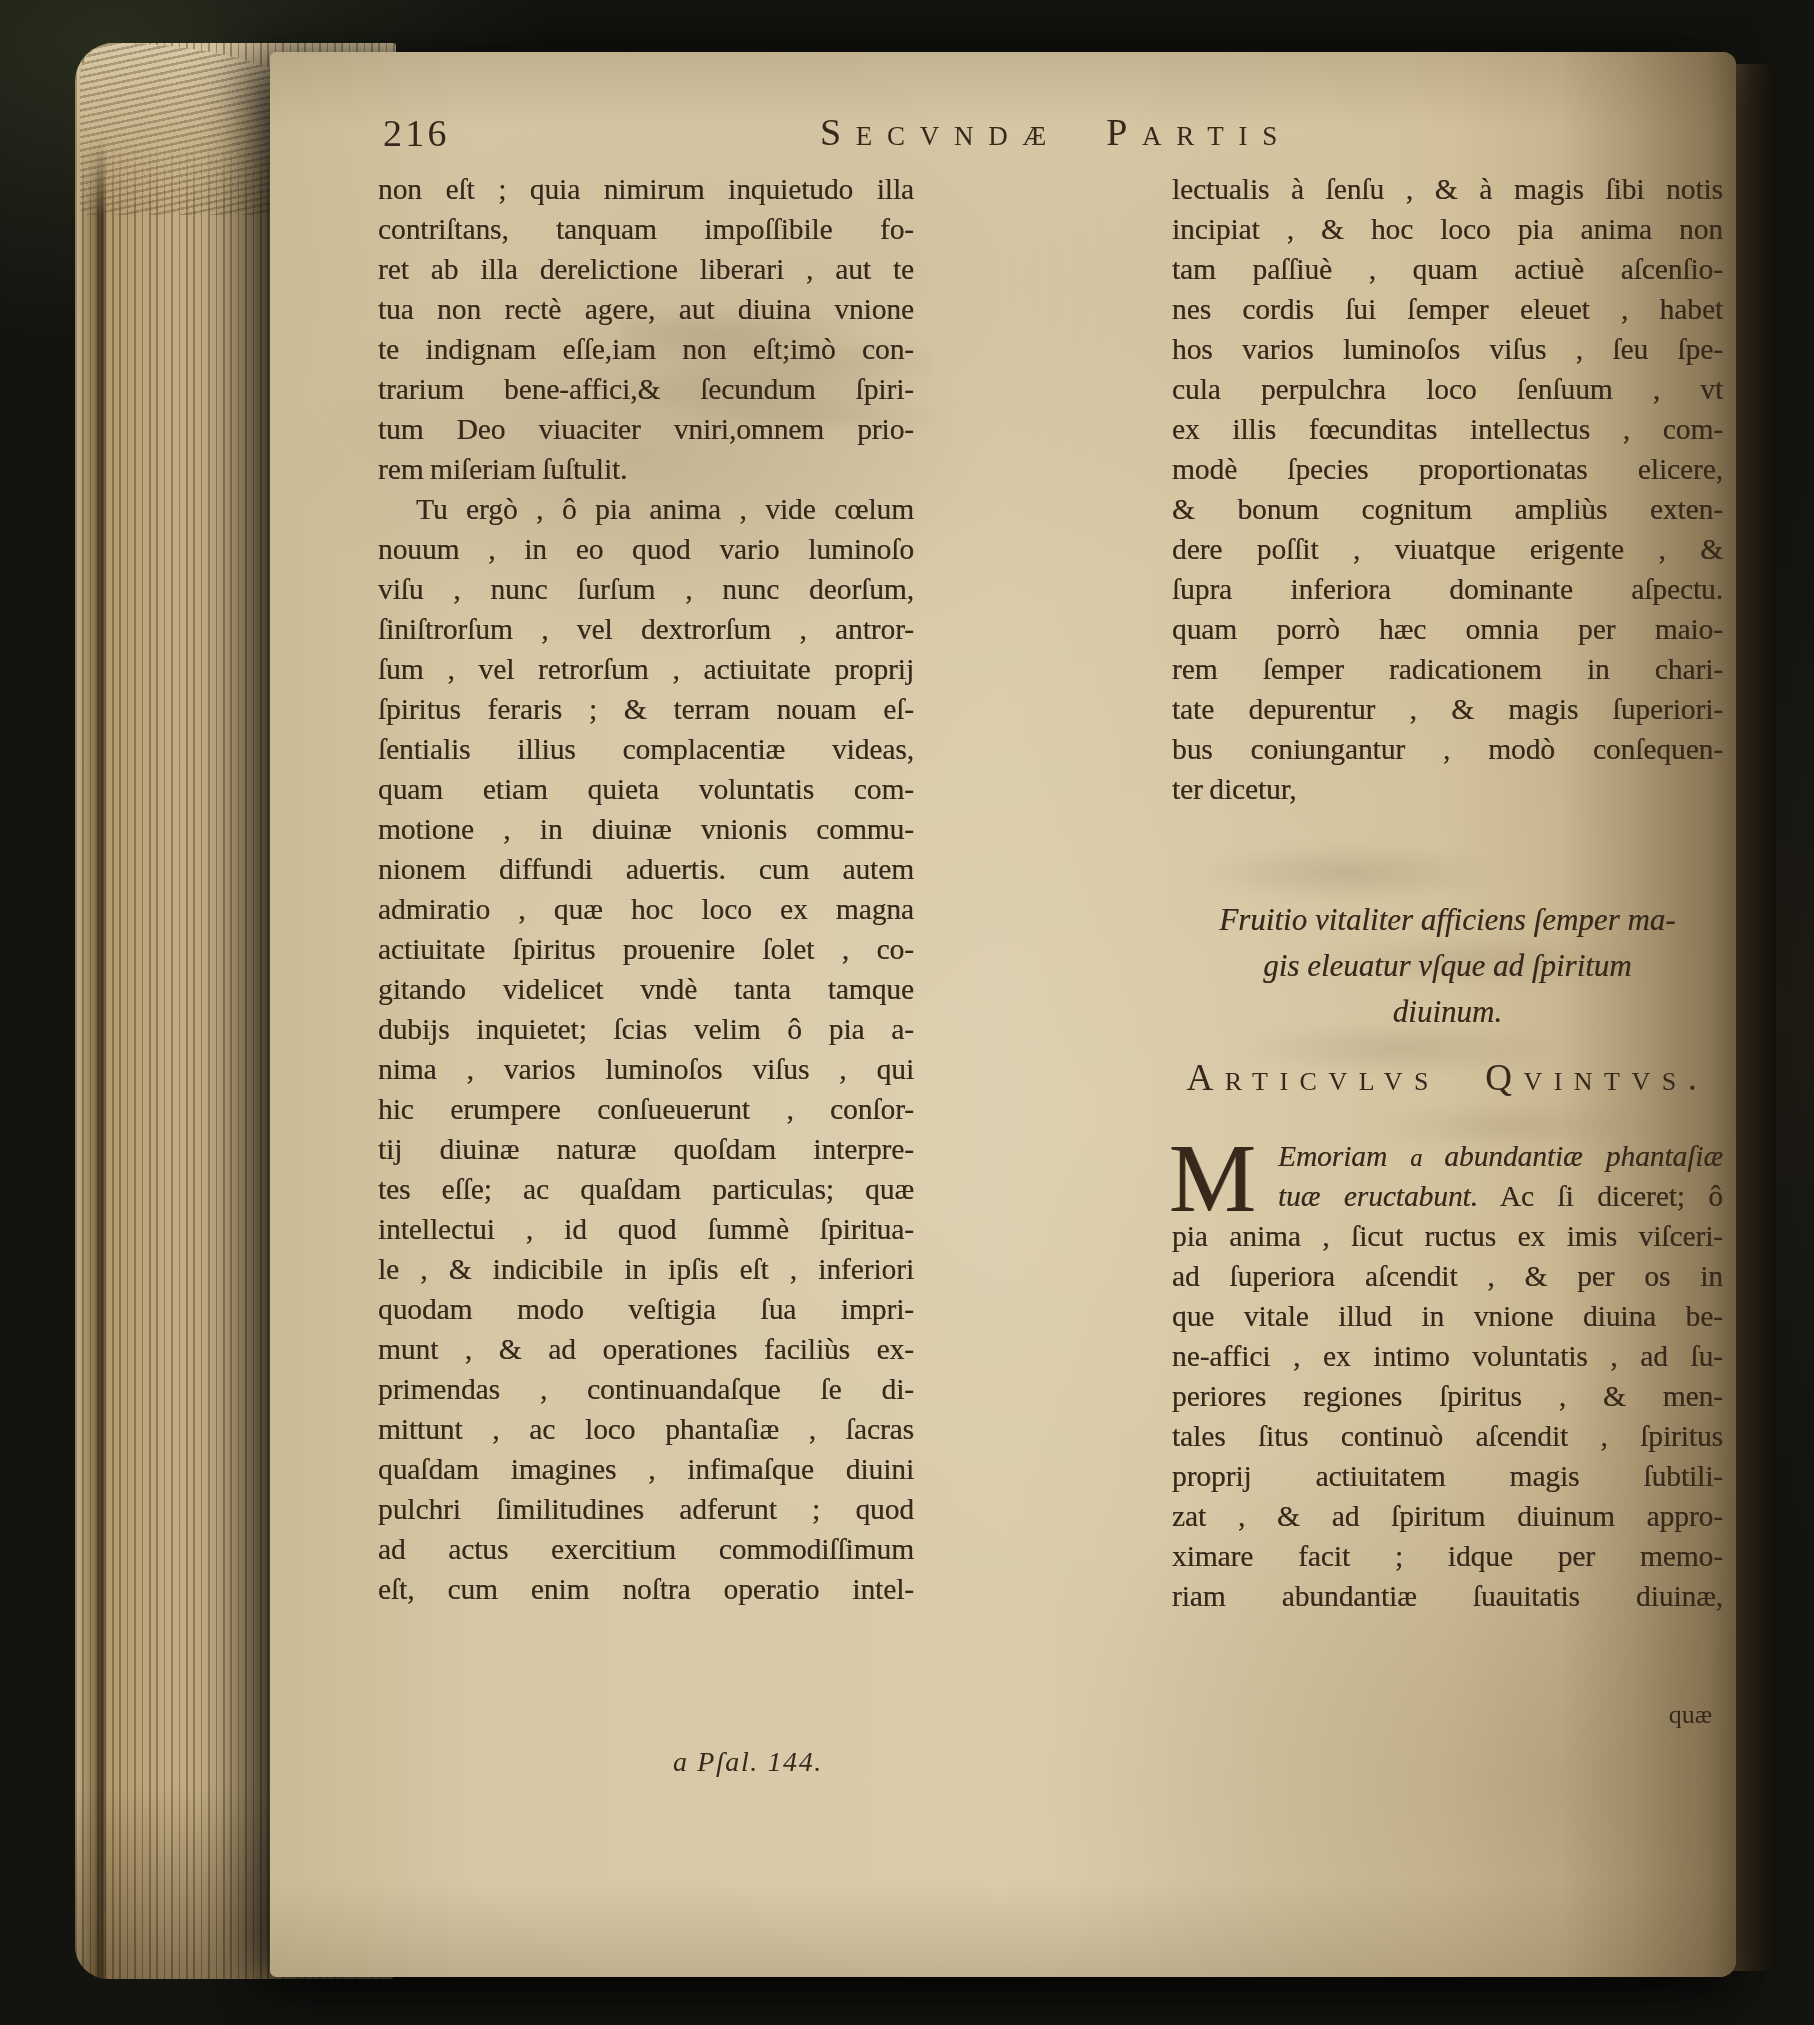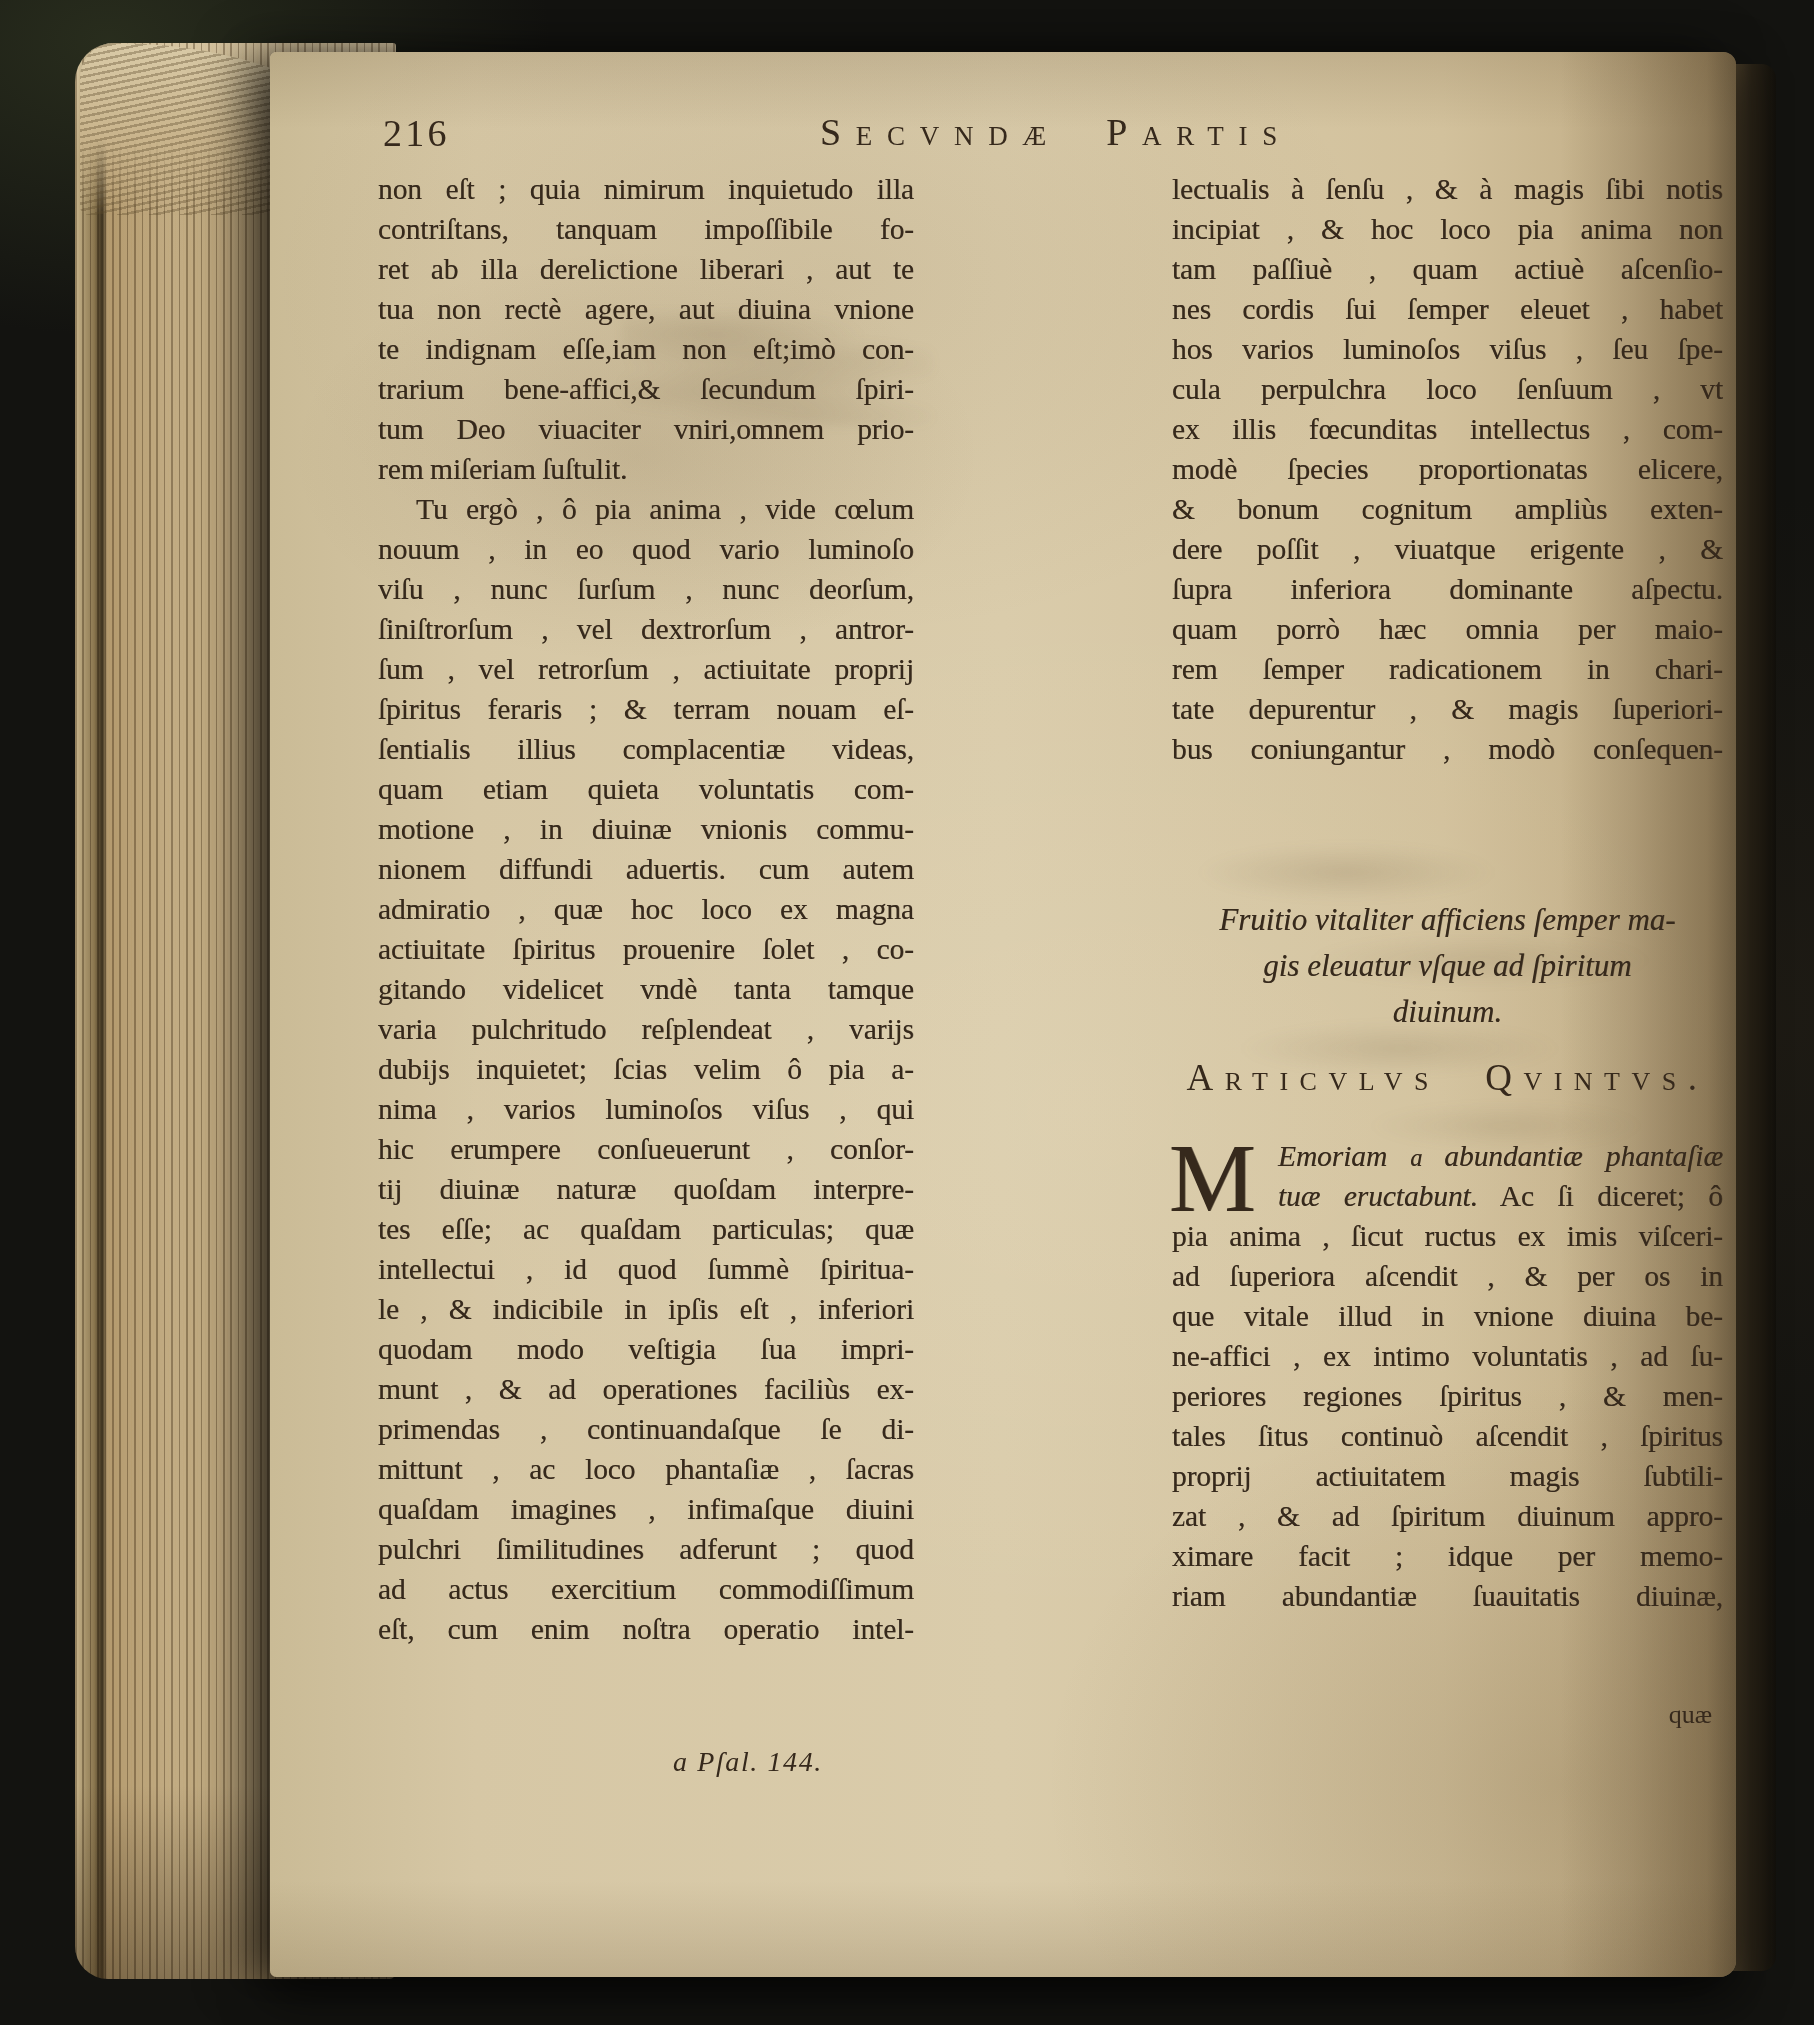--- a/index.html
+++ b/index.html
@@ -137,21 +137,20 @@
       <div class="tl">ſiniſtrorſum , vel dextrorſum , antror-</div>
       <div class="tl">ſum , vel retrorſum , actiuitate proprij</div>
       <div class="tl">ſpiritus feraris ; &amp; terram nouam eſ-</div>
       <div class="tl">ſentialis illius complacentiæ videas,</div>
       <div class="tl">quam etiam quieta voluntatis com-</div>
       <div class="tl">motione , in diuinæ vnionis commu-</div>
       <div class="tl">nionem diffundi aduertis. cum autem</div>
       <div class="tl">admiratio , quæ hoc loco ex magna</div>
       <div class="tl">actiuitate ſpiritus prouenire ſolet , co-</div>
       <div class="tl">gitando videlicet vndè tanta tamque</div>
-      <div class="tl">varia pulchritudo reſplendeat , varijs</div>
       <div class="tl">dubijs inquietet; ſcias velim ô pia a-</div>
       <div class="tl">nima , varios luminoſos viſus , qui</div>
       <div class="tl">hic erumpere conſueuerunt , conſor-</div>
       <div class="tl">tij diuinæ naturæ quoſdam interpre-</div>
       <div class="tl">tes eſſe; ac quaſdam particulas; quæ</div>
       <div class="tl">intellectui , id quod ſummè ſpiritua-</div>
       <div class="tl">le , &amp; indicibile in ipſis eſt , inferiori</div>
       <div class="tl">quodam modo veſtigia ſua impri-</div>
       <div class="tl">munt , &amp; ad operationes faciliùs ex-</div>
       <div class="tl">primendas , continuandaſque ſe di-</div>
@@ -170,20 +169,21 @@
       <div class="tl">cula perpulchra loco ſenſuum , vt</div>
       <div class="tl">ex illis fœcunditas intellectus , com-</div>
       <div class="tl">modè ſpecies proportionatas elicere,</div>
       <div class="tl">&amp; bonum cognitum ampliùs exten-</div>
       <div class="tl">dere poſſit , viuatque erigente , &amp;</div>
       <div class="tl">ſupra inferiora dominante aſpectu.</div>
       <div class="tl">quam porrò hæc omnia per maio-</div>
       <div class="tl">rem ſemper radicationem in chari-</div>
       <div class="tl">tate depurentur , &amp; magis ſuperiori-</div>
       <div class="tl">bus coniungantur , modò conſequen-</div>
+      <div class="tl end">ter dicetur,</div>
     </div>
 
   <div class="heading-block">
       <div class="tl">Fruitio vitaliter afficiens ſemper ma-</div>
       <div class="tl">gis eleuatur vſque ad ſpiritum</div>
       <div class="tl">diuinum.</div>
     </div>
   <div class="article-head">Articvlvs Qvintvs.</div>
 
   <div class="article-block">

